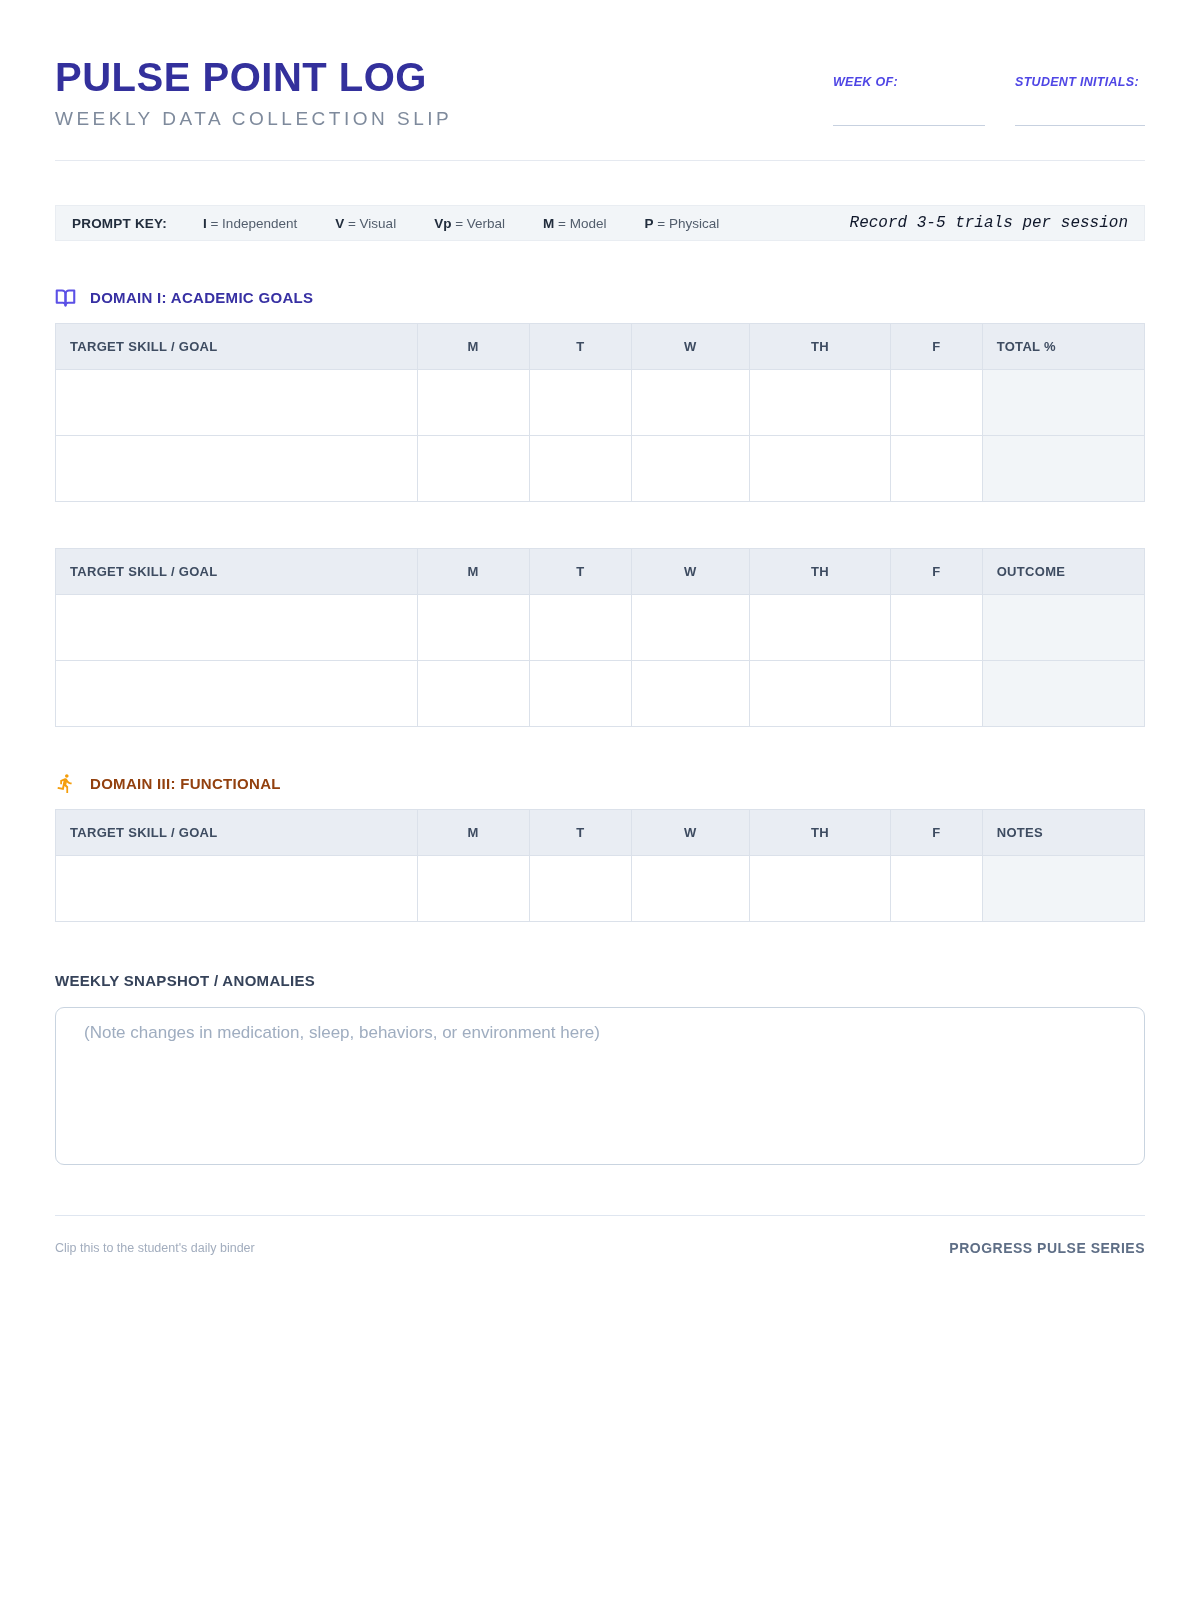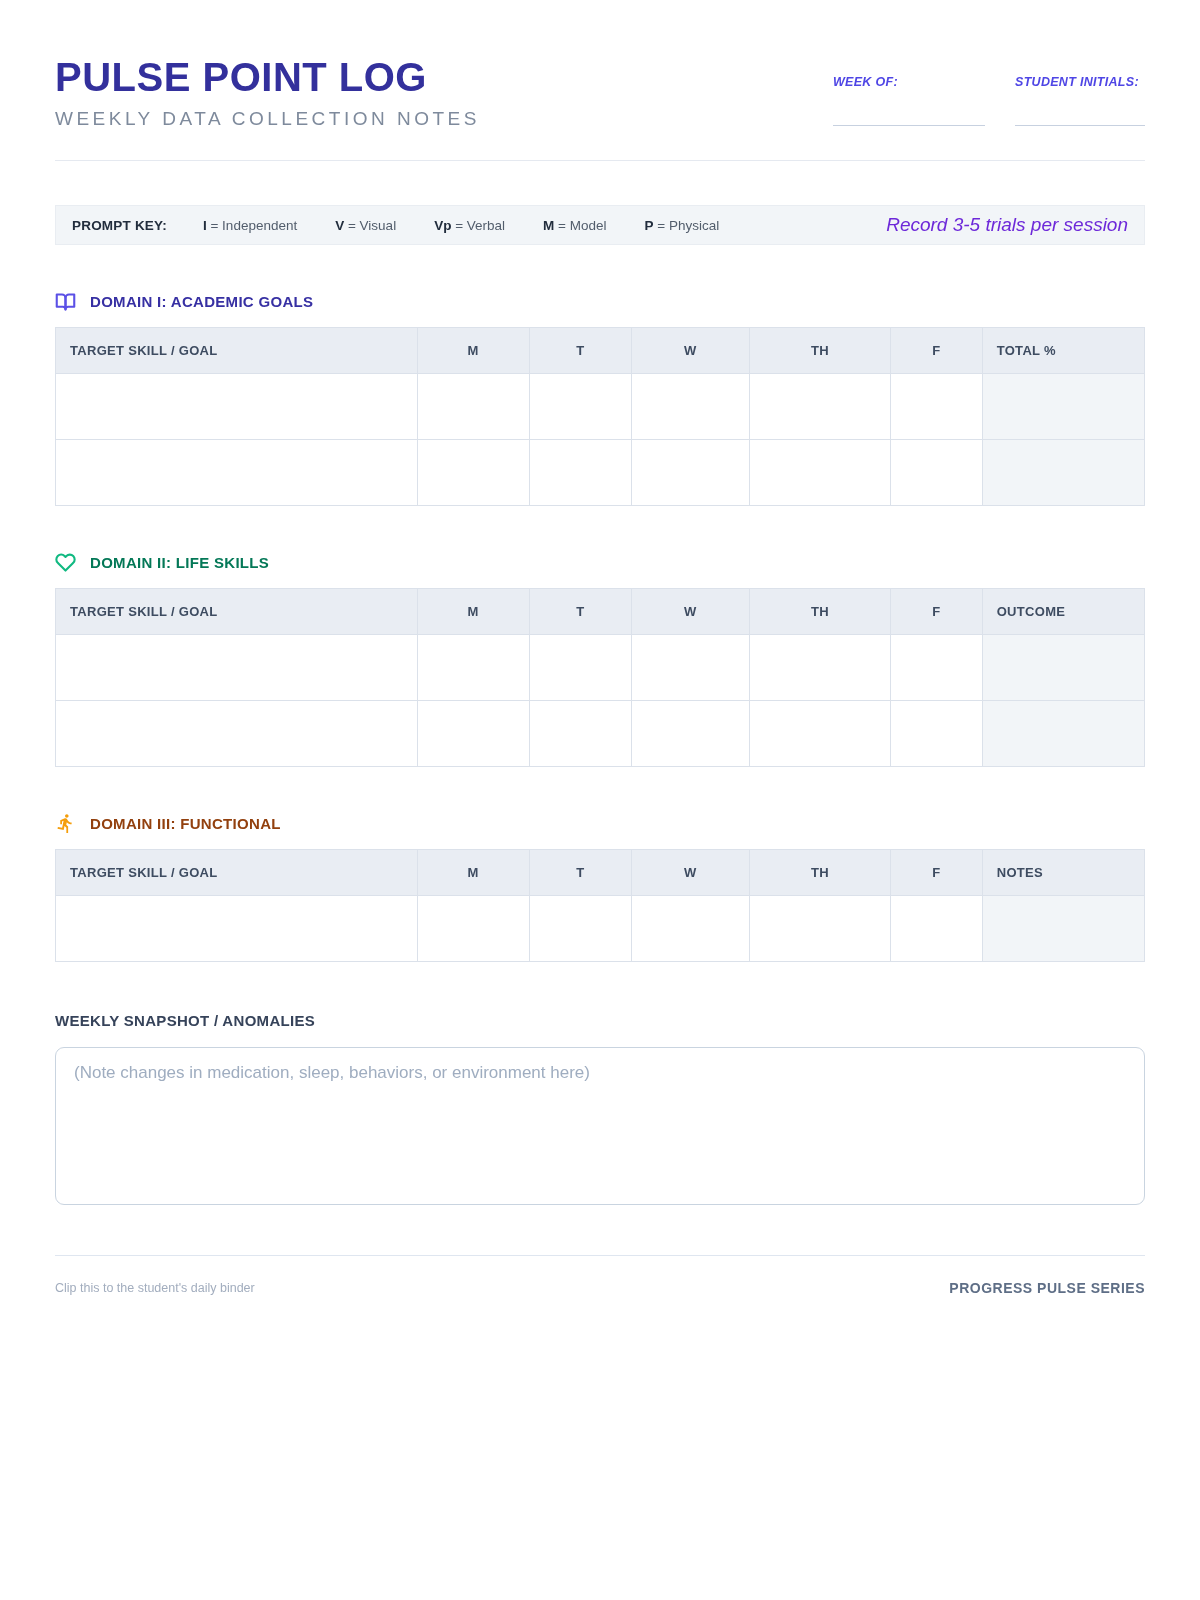--- a/index.html
+++ b/index.html
@@ -40,21 +40,21 @@
     border: 1px solid #e9edf2;
     padding: 8px 16px;
     display: flex; align-items: center;
     font-size: 13.5px;
   }
   .promptbar-label { font-weight: 800; color: #222d3d; letter-spacing: 0.2px; }
   .promptbar-items { display: flex; gap: 38px; margin-left: 36px; }
   .prompt-item { color: #525d6c; white-space: nowrap; }
   .prompt-item b { color: #222d3d; font-weight: 800; }
   .promptbar-note {
-    margin-left: auto; font-style: italic; color: #6d28d9; font-size: 19px;
+    margin-left: auto; font-style: italic; color: #0f172a; font-size: 16px; font-family: Liberation Mono, monospace;
   }
 
   
   .domain { margin-top: 46px; }
   .domain-head { display: flex; align-items: center; gap: 14px; margin-bottom: 15px; }
   .domain-head .dicon { width: 21px; height: 21px; display: inline-flex; }
   .domain-head .dicon svg { width: 100%; height: 100%; }
   .domain-title { font-size: 15px; font-weight: 800; letter-spacing: 0.3px; }
 
   table.dtable { width: 100%; border-collapse: collapse; table-layout: fixed; }
@@ -67,21 +67,21 @@
   table.dtable th.first, table.dtable th.last { text-align: left; }
   table.dtable td { height: 66px; background: #ffffff; }
   table.dtable td.last { background: #f2f5f8; }
 
   
   .snapshot { margin-top: 50px; }
   .snapshot-title { font-size: 15px; font-weight: 800; color: #36435a; letter-spacing: 0.3px; }
   .snapshot-box {
     margin-top: 18px; width: 100%; height: 158px;
     border: 1.5px solid #c9d4e0; border-radius: 9px;
-    padding: 15px 18px; font-family: "Liberation Sans", sans-serif;
+    padding: 15px 28px; font-family: "Liberation Sans", sans-serif;
     font-size: 17px; color: #41506a; resize: none; outline: none;
     background: #ffffff; display: block;
   }
   .snapshot-box::placeholder { color: #9fadc0; opacity: 1; }
 
   
   .foot-divider { margin-top: 50px; border-top: 1.5px solid #dfe6f0; }
   .foot {
     margin-top: 24px; display: flex; justify-content: space-between; align-items: center;
   }
@@ -89,21 +89,21 @@
   .foot-right { font-size: 14px; font-weight: 800; color: #5e6e86; letter-spacing: 0.5px; margin-left: 20px; }
 </style>
 </head>
 <body>
 
 <div class="page">
 
   <div class="hdr">
     <div>
       <div class="hdr-title">PULSE POINT LOG</div>
-      <div class="hdr-subtitle">WEEKLY DATA COLLECTION NOTES</div>
+      <div class="hdr-subtitle">WEEKLY DATA COLLECTION SLIP</div>
     </div>
     <div class="hdr-fields">
       <div class="hdr-field">
         <span class="hdr-field-label">WEEK OF:</span>
         <span class="hdr-field-line w1"></span>
       </div>
       <div class="hdr-field">
         <span class="hdr-field-label">STUDENT INITIALS:</span>
         <span class="hdr-field-line w2"></span>
       </div>
@@ -172,28 +172,20 @@
               <td></td>
               <td></td>
               <td></td>
               <td class="last"></td>
             </tr>
           </tbody>
     </table>
   </section>
 
   <section class="domain">
-    <div class="domain-head">
-      <span class="dicon" style="color: rgb(16, 185, 129);">
-            <svg viewBox="0 0 24 24" fill="none" stroke="currentColor" stroke-width="2.4" stroke-linecap="round" stroke-linejoin="round">
-              <path d="M20.84 4.61a5.5 5.5 0 0 0-7.78 0L12 5.67l-1.06-1.06a5.5 5.5 0 0 0-7.78 7.78l1.06 1.06L12 21.23l7.78-7.78 1.06-1.06a5.5 5.5 0 0 0 0-7.78z"></path>
-            </svg>
-          </span>
-      <span class="domain-title" style="color: rgb(4, 120, 87);">DOMAIN II: LIFE SKILLS</span>
-    </div>
     <table class="dtable">
       <colgroup>
         <col style="width:33.2%">
             <col style="width:10.3%">
             <col style="width:9.4%">
         <col style="width:10.8%">
             <col style="width:13%">
             <col style="width:8.4%">
         <col style="width:14.9%">
       </colgroup>

